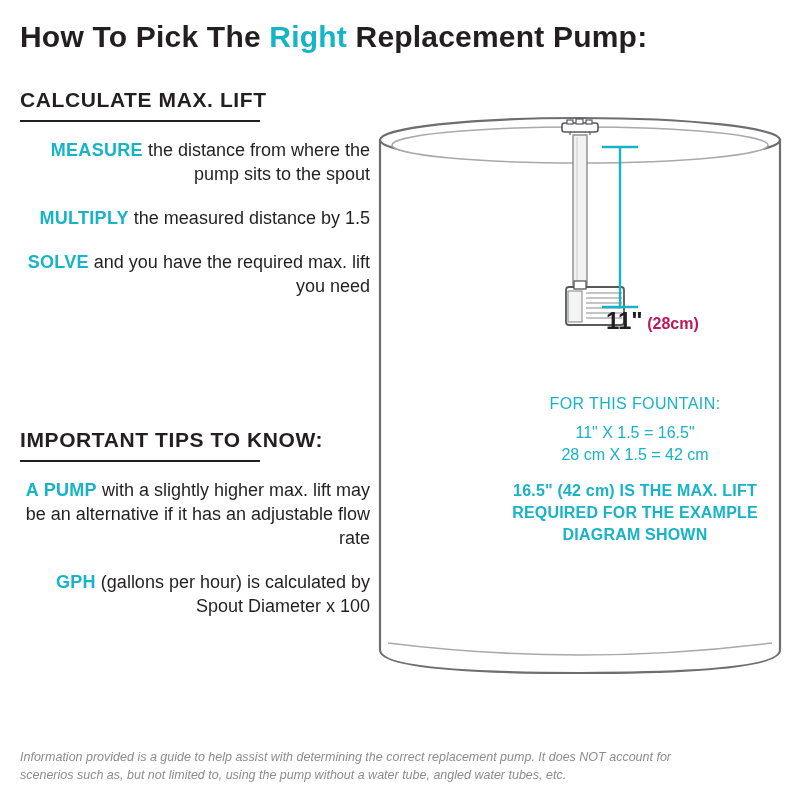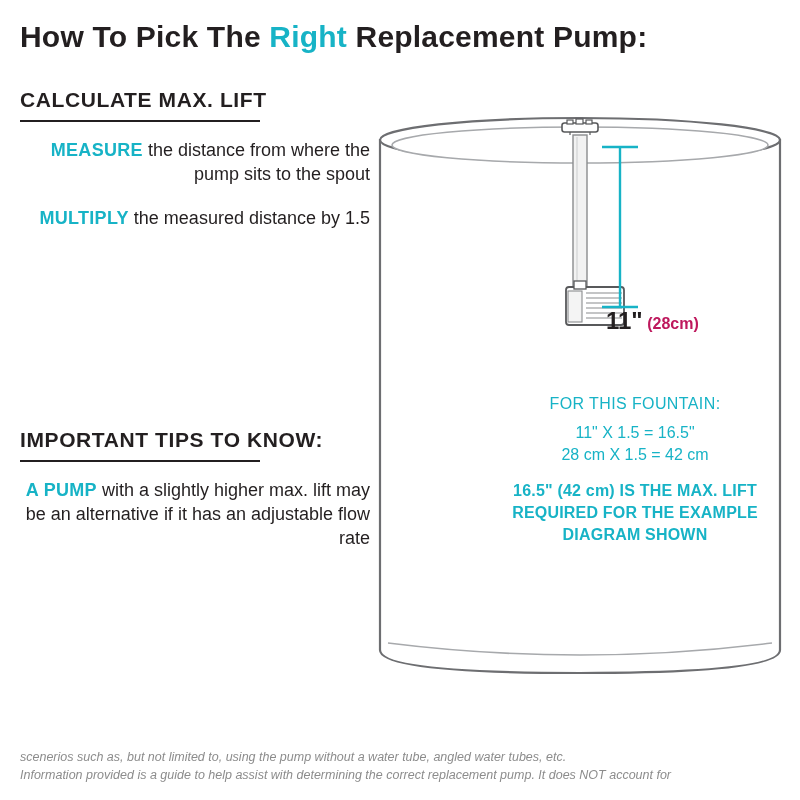--- a/index.html
+++ b/index.html
@@ -160,28 +160,34 @@
   <div class="left-col">
     <div class="section-head">CALCULATE MAX. LIFT</div>
     <div class="rule"></div>
 
     <p class="bullet">
       <span class="lead">MEASURE</span><span> the distance from where the pump sits to the spout</span>
     </p>
     <p class="bullet">
       <span class="lead">MULTIPLY</span><span> the measured distance by 1.5</span>
     </p>
+    <p class="bullet">
+      <span class="lead">SOLVE</span><span> and you have the required max. lift you need</span>
+    </p>
   </div>
 
   <div class="left-col-2">
     <div class="section-head">IMPORTANT TIPS TO KNOW:</div>
     <div class="rule"></div>
 
     <p class="bullet">
       <span class="lead">A PUMP</span><span> with a slightly higher max. lift may be an alternative if it has an adjustable flow rate</span>
+    </p>
+    <p class="bullet">
+      <span class="lead">GPH</span><span> (gallons per hour) is calculated by Spout Diameter x 100</span>
     </p>
   </div>
 
   <div class="diagram">
     <svg class="fountain-svg" width="420" height="600" viewBox="0 0 420 600">
 
       <path d="M10,45 L10,555 Q10,578 210,578 Q410,578 410,555 L410,45 Z" fill="#ffffff" stroke="#6d6e71" stroke-width="2.2"></path>
 
       <ellipse cx="210" cy="45" rx="200" ry="22" fill="#ffffff" stroke="#6d6e71" stroke-width="2.2"></ellipse>
 
@@ -233,17 +239,17 @@
       <div class="calc-line">28 cm X 1.5 = 42 cm</div>
       <div class="calc-result">
         <div>16.5" (42 cm) IS THE MAX. LIFT</div>
         <div>REQUIRED FOR THE EXAMPLE</div>
         <div>DIAGRAM SHOWN</div>
       </div>
     </div>
   </div>
 
   <div class="disclaimer">
+    <div>Information provided is a guide to help assist with determining the correct replacement pump. It does NOT account for</div>
     <div>scenerios such as, but not limited to, using the pump without a water tube, angled water tubes, etc.</div>
-    <div>Information provided is a guide to help assist with determining the correct replacement pump. It does NOT account for</div>
   </div>
 
 </div>
 
 </body></html>

